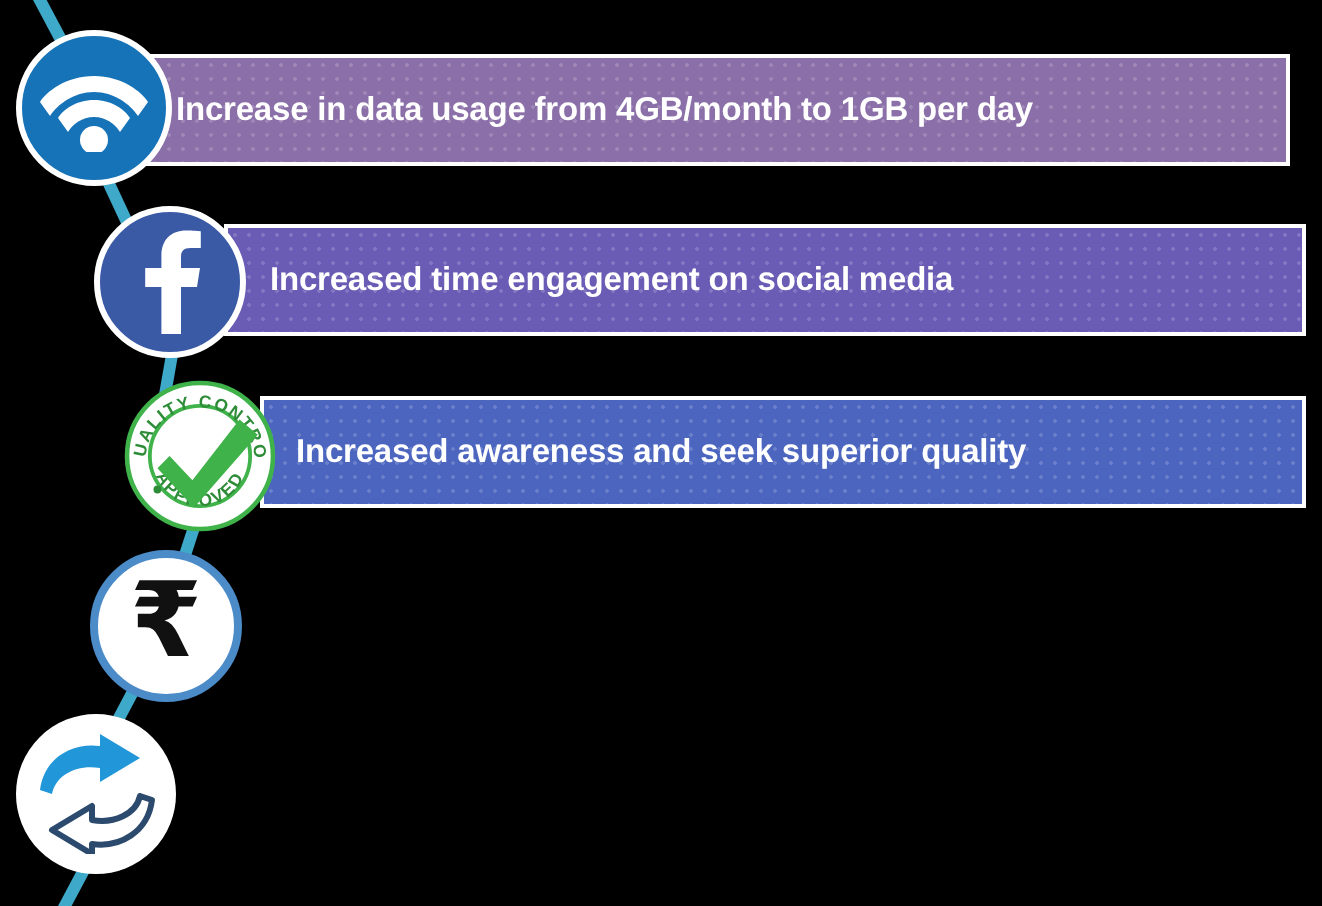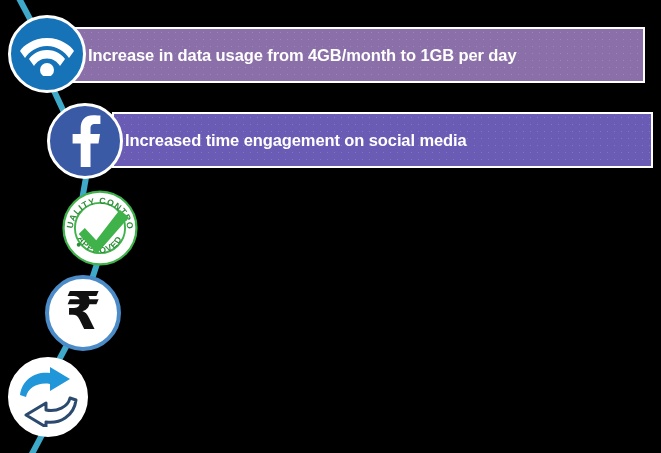--- a/index.html
+++ b/index.html
@@ -71,29 +71,32 @@
 
   <div class="icon-wrap ring-white" style="left:8px; top:15px; width:78px; height:78px; background:#1773B8;">
     <svg class="ic-svg" width="54" height="44" viewBox="0 0 54 44">
       <path d="M27 6 C13 6 3 14 0 19 L5 26 C9 20 17 14 27 14 C37 14 45 20 49 26 L54 19 C51 14 41 6 27 6 Z" fill="#ffffff"></path>
       <path d="M27 18 C18 18 11.5 23 9 27 L14 34 C16.5 30 21 26.5 27 26.5 C33 26.5 37.5 30 40 34 L45 27 C42.5 23 36 18 27 18 Z" fill="#ffffff"></path>
       <circle cx="27" cy="38" r="7" fill="#ffffff"></circle>
     </svg>
   </div>
 
   <div class="bar" style="left:112px; top:112px; width:541px; background-color:#6A5BB5;">
-    <span class="bar-text" style="margin-left:11px;">Increased time engagement on social media</span>
+    <span class="bar-text" style="margin-left:21px;">Increased time engagement on social media</span>
   </div>
 
   <div class="icon-wrap ring-white" style="left:47px; top:103px; width:76px; height:76px; background:#3B5AA6;">
     <svg class="ic-svg" width="34" height="52" viewBox="0 0 34 52">
       <path d="M22.5 52 V28.5 H30.5 L32 19 H22.5 V13.6 C22.5 10.9 23.4 9 27.3 9 H32.4 V0.6 C31.5 0.5 28.5 0.2 25 0.2 C17.7 0.2 12.7 4.7 12.7 12.8 V19 H4.6 V28.5 H12.7 V52 Z" fill="#ffffff"></path>
     </svg>
   </div>
 
+  <div class="bar" style="left:130px; top:198px; width:523px; background-color:#4C66C0;">
+    <span class="bar-text" style="margin-left:16px;">Increased awareness and seek superior quality</span>
+  </div>
 
   <div class="icon-wrap" style="left:62px; top:190px; width:76px; height:76px; background:transparent;">
     <svg class="ic-svg" width="76" height="76" viewBox="0 0 100 100">
       <circle cx="50" cy="50" r="48" fill="#ffffff" stroke="#3FB24A" stroke-width="3"></circle>
       <circle cx="50" cy="50" r="33" fill="none" stroke="#3FB24A" stroke-width="2.5"></circle>
       <defs>
         <path id="arcTop" d="M 14 54 A 36 36 0 0 1 86 54"></path>
         <path id="arcBot" d="M 19 52 A 31 31 0 0 0 81 52"></path>
       </defs>
       <text font-family="Liberation Sans, sans-serif" font-size="11.5" font-weight="bold" fill="#2E8C38" letter-spacing="1.1">

